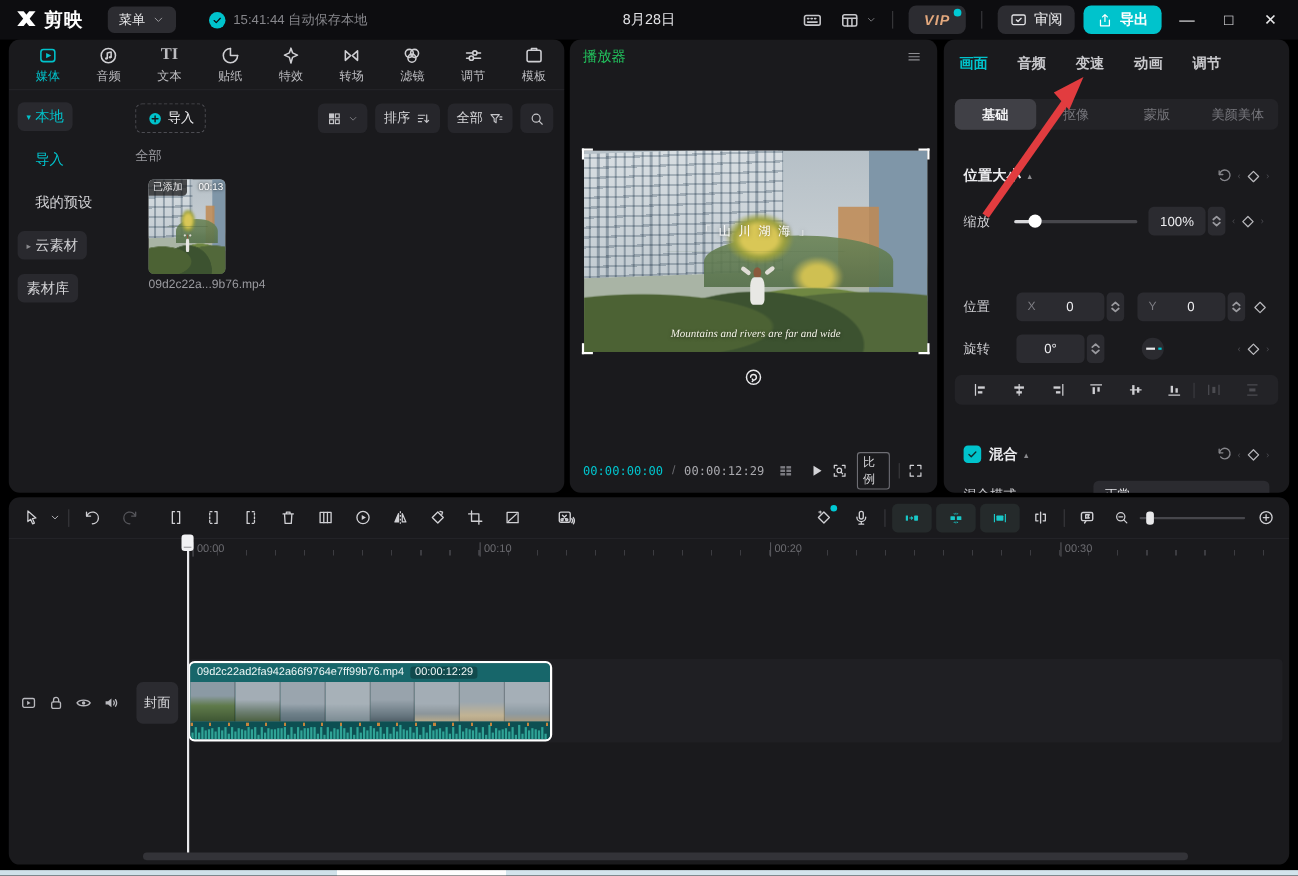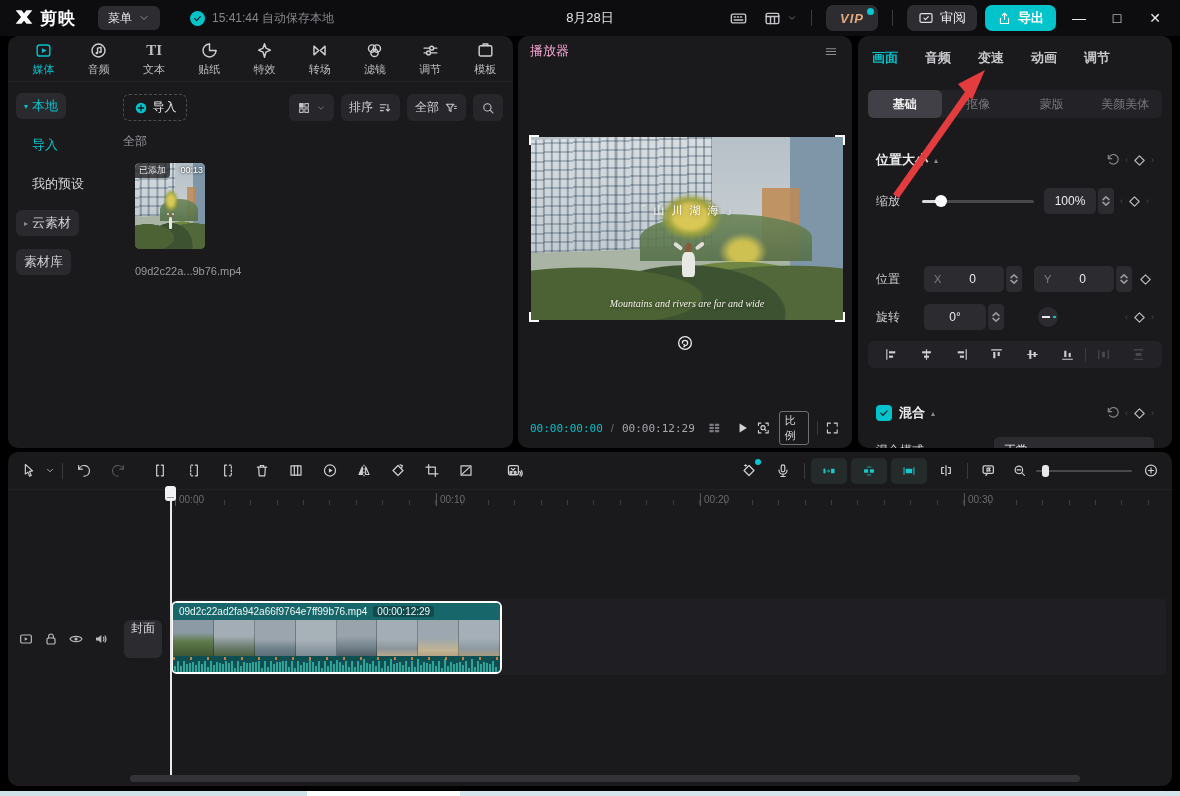--- a/index.html
+++ b/index.html
@@ -58,21 +58,21 @@
   .import-btn .ic { width:14px; height:14px; color:#00c3cc;}
   .media-tools { position:absolute; right:10px; top:11px; display:flex; gap:7px; }
   .mt-btn { background:#26262b; border-radius:6px; height:27px; display:flex; align-items:center; gap:5px; padding:0 8px; font-size:12px; color:#d6d6d9;}
   .mt-btn .ic { width:14px; height:14px; color:#c6c6ca;}
   .mt-btn .chev{ width:10px; height:10px; color:#8a8a8e;}
   #media-section-label { position:absolute; left:15px; top:50px; font-size:12px; color:#98989d;}
   .thumb-card { position:absolute; left:27px; top:80px; width:70px; }
   .thumb-img { position:relative; width:70px; height:86px; border-radius:5px; overflow:hidden; background:#444;}
   .added-badge { position:absolute; left:0; top:0; background:rgba(20,20,22,.75); color:#e8e8ea; font-size:9px; padding:1px 4px; border-radius:0 0 4px 0; z-index:3;}
   .thumb-dur { position:absolute; right:2px; top:2px; color:#fff; font-size:9px; text-shadow:0 0 3px #000; z-index:3;}
-  .thumb-name { margin-top:16px; font-size:11px; color:#9a9a9f; white-space:nowrap;text-align:center;}
+  .thumb-name { margin-top:4px; font-size:11px; color:#9a9a9f; white-space:nowrap;text-align:center;}
 
   
   .scene { position:absolute; inset:0; background:linear-gradient(#b6c0c7 0%,#c8cfd3 55%,#a9b4a5 60%); overflow:hidden;}
   .bld-l { position:absolute; left:-4%; top:0; width:62%; height:62%;
     background:linear-gradient(#d8dee2,#c2cbd1),
       repeating-linear-gradient(90deg, rgba(88,110,128,.45) 0 2px, transparent 2px 8px),
       repeating-linear-gradient(0deg, rgba(88,110,128,.35) 0 2px, transparent 2px 9px);
     background-blend-mode:multiply; transform:skewY(-2deg); }
   .bld-r { position:absolute; right:0; top:0; width:17%; height:75%;
     background:linear-gradient(#7f96a8,#5f7answer588),
@@ -96,21 +96,21 @@
   .person .body { position:absolute; left:28%; top:16%; width:46%; height:46%; border-radius:30% 30% 20% 20%; background:#e8e8e4;}
   .person .arm-l, .person .arm-r { position:absolute; top:2%; width:34%; height:8%; background:#e0ddd6; border-radius:4px;}
   .person .arm-l { left:-6%; transform:rotate(38deg);}
   .person .arm-r { right:-6%; transform:rotate(-38deg);}
   .scene .ov-title { position:absolute; left:0; right:0; top:36%; text-align:center; color:#fff; font-size:11px; letter-spacing:2px; text-shadow:0 0 4px rgba(0,0,0,.5);}
   .scene .ov-sub { position:absolute; left:0; right:0; bottom:6%; text-align:center; color:#f4f2e8; font-size:10px; font-style:italic; font-family:"Liberation Serif",serif; text-shadow:0 1px 3px rgba(0,0,0,.55);}
 
   
   #player-panel { left:518px; top:36px; width:334px; height:412px; }
   #player-header { height:30px; display:flex; align-items:center; padding:0 12px; }
-  #player-title { font-size:13px; color:#f9a8d4;font-family:Liberation Mono, monospace; }
+  #player-title { font-size:13px; color:#22c55e;font-family:Liberation Mono, monospace; }
   #player-menu { margin-left:auto; width:18px; height:14px; color:#8d8d92;}
   #video-frame { position:absolute; left:13px; top:101px; width:312px; height:183px; background:#333;}
   .handle { position:absolute; width:10px; height:10px; border:2px solid #fff; z-index:5;}
   .h-tl { left:-2px; top:-2px; border-right:none; border-bottom:none;}
   .h-tr { right:-2px; top:-2px; border-left:none; border-bottom:none;}
   .h-bl { left:-2px; bottom:-2px; border-right:none; border-top:none;}
   .h-br { right:-2px; bottom:-2px; border-left:none; border-top:none;}
   #rotate-handle { position:absolute; left:158px; top:298px; width:18px; height:18px; color:#e8e8ea;}
   #player-controls { position:absolute; left:0; right:0; bottom:0; height:40px; display:flex; align-items:center; padding:0 12px; gap:6px;}
   .time-cur { font-family:"DejaVu Sans Mono",monospace; font-size:11px; color:#00c3cc;}
@@ -177,21 +177,21 @@
   .zoom-slider { position:relative; width:96px; height:2px; background:#47474c; border-radius:2px; margin:0 4px;}
   .zoom-slider .knob { position:absolute; left:6px; top:-5px; width:7px; height:12px; background:#e8e8ea; border-radius:3px;}
   #ruler { position:absolute; left:0; right:0; top:38px; height:20px;}
   #ruler-ticks { position:absolute; left:163px; right:4px; top:10px; height:5px;
     background:repeating-linear-gradient(90deg, #3c3c41 0 1px, transparent 1px 26.4px);}
   .ruler-label { position:absolute; top:3px; font-size:10px; color:#6b6b70; border-left:1px solid #55555a; padding-left:3px; line-height:13px;}
   #track-lane { position:absolute; left:163px; right:6px; top:147px; height:76px; background:#1f1f23; border-radius:4px;}
   .track-ctrls { position:absolute; left:10px; top:179px; display:flex; gap:9px; color:#b9b9be;}
   .track-ctrls .ic { width:16px; height:16px;}
   #cover-btn { position:absolute; left:116px; top:168px; width:38px; height:38px; background:#2b2b30; border-radius:6px;
-    display:flex; align-items:flex-start; justify-content:center; font-size:12px; color:#dcdcdf;}
+    display:flex; align-items:center; justify-content:center; font-size:12px; color:#dcdcdf;}
   #clip { position:absolute; left:163px; top:149px; width:331px; height:73px; border:2px solid #fff; border-radius:6px;
     overflow:hidden; background:#0d4f52;}
   #clip-header { height:17px; background:#17666a; display:flex; align-items:center; gap:6px; padding:0 6px;}
   #clip-name { font-size:10px; color:#eef6f6; white-space:nowrap;}
   #clip-dur { font-size:10px; color:#eef6f6; background:rgba(10,40,42,.45); border-radius:3px; padding:0 4px;}
   #filmstrip { display:flex; height:36px;}
   .fs-seg { flex:1; background:linear-gradient(#9fa9b1 55%,#77858c); border-right:1px solid rgba(0,0,0,.25);}
   .fs-seg:nth-child(1){ background:linear-gradient(#8b9aa4 35%,#5f7a4a 60%,#3e5633);}
   .fs-seg:nth-child(2){ background:linear-gradient(#a3adb5 45%,#6d7f72 75%,#4c6040);}
   .fs-seg:nth-child(3){ background:linear-gradient(#9aa5ae 55%,#6e8089 80%,#5c6e77);}

